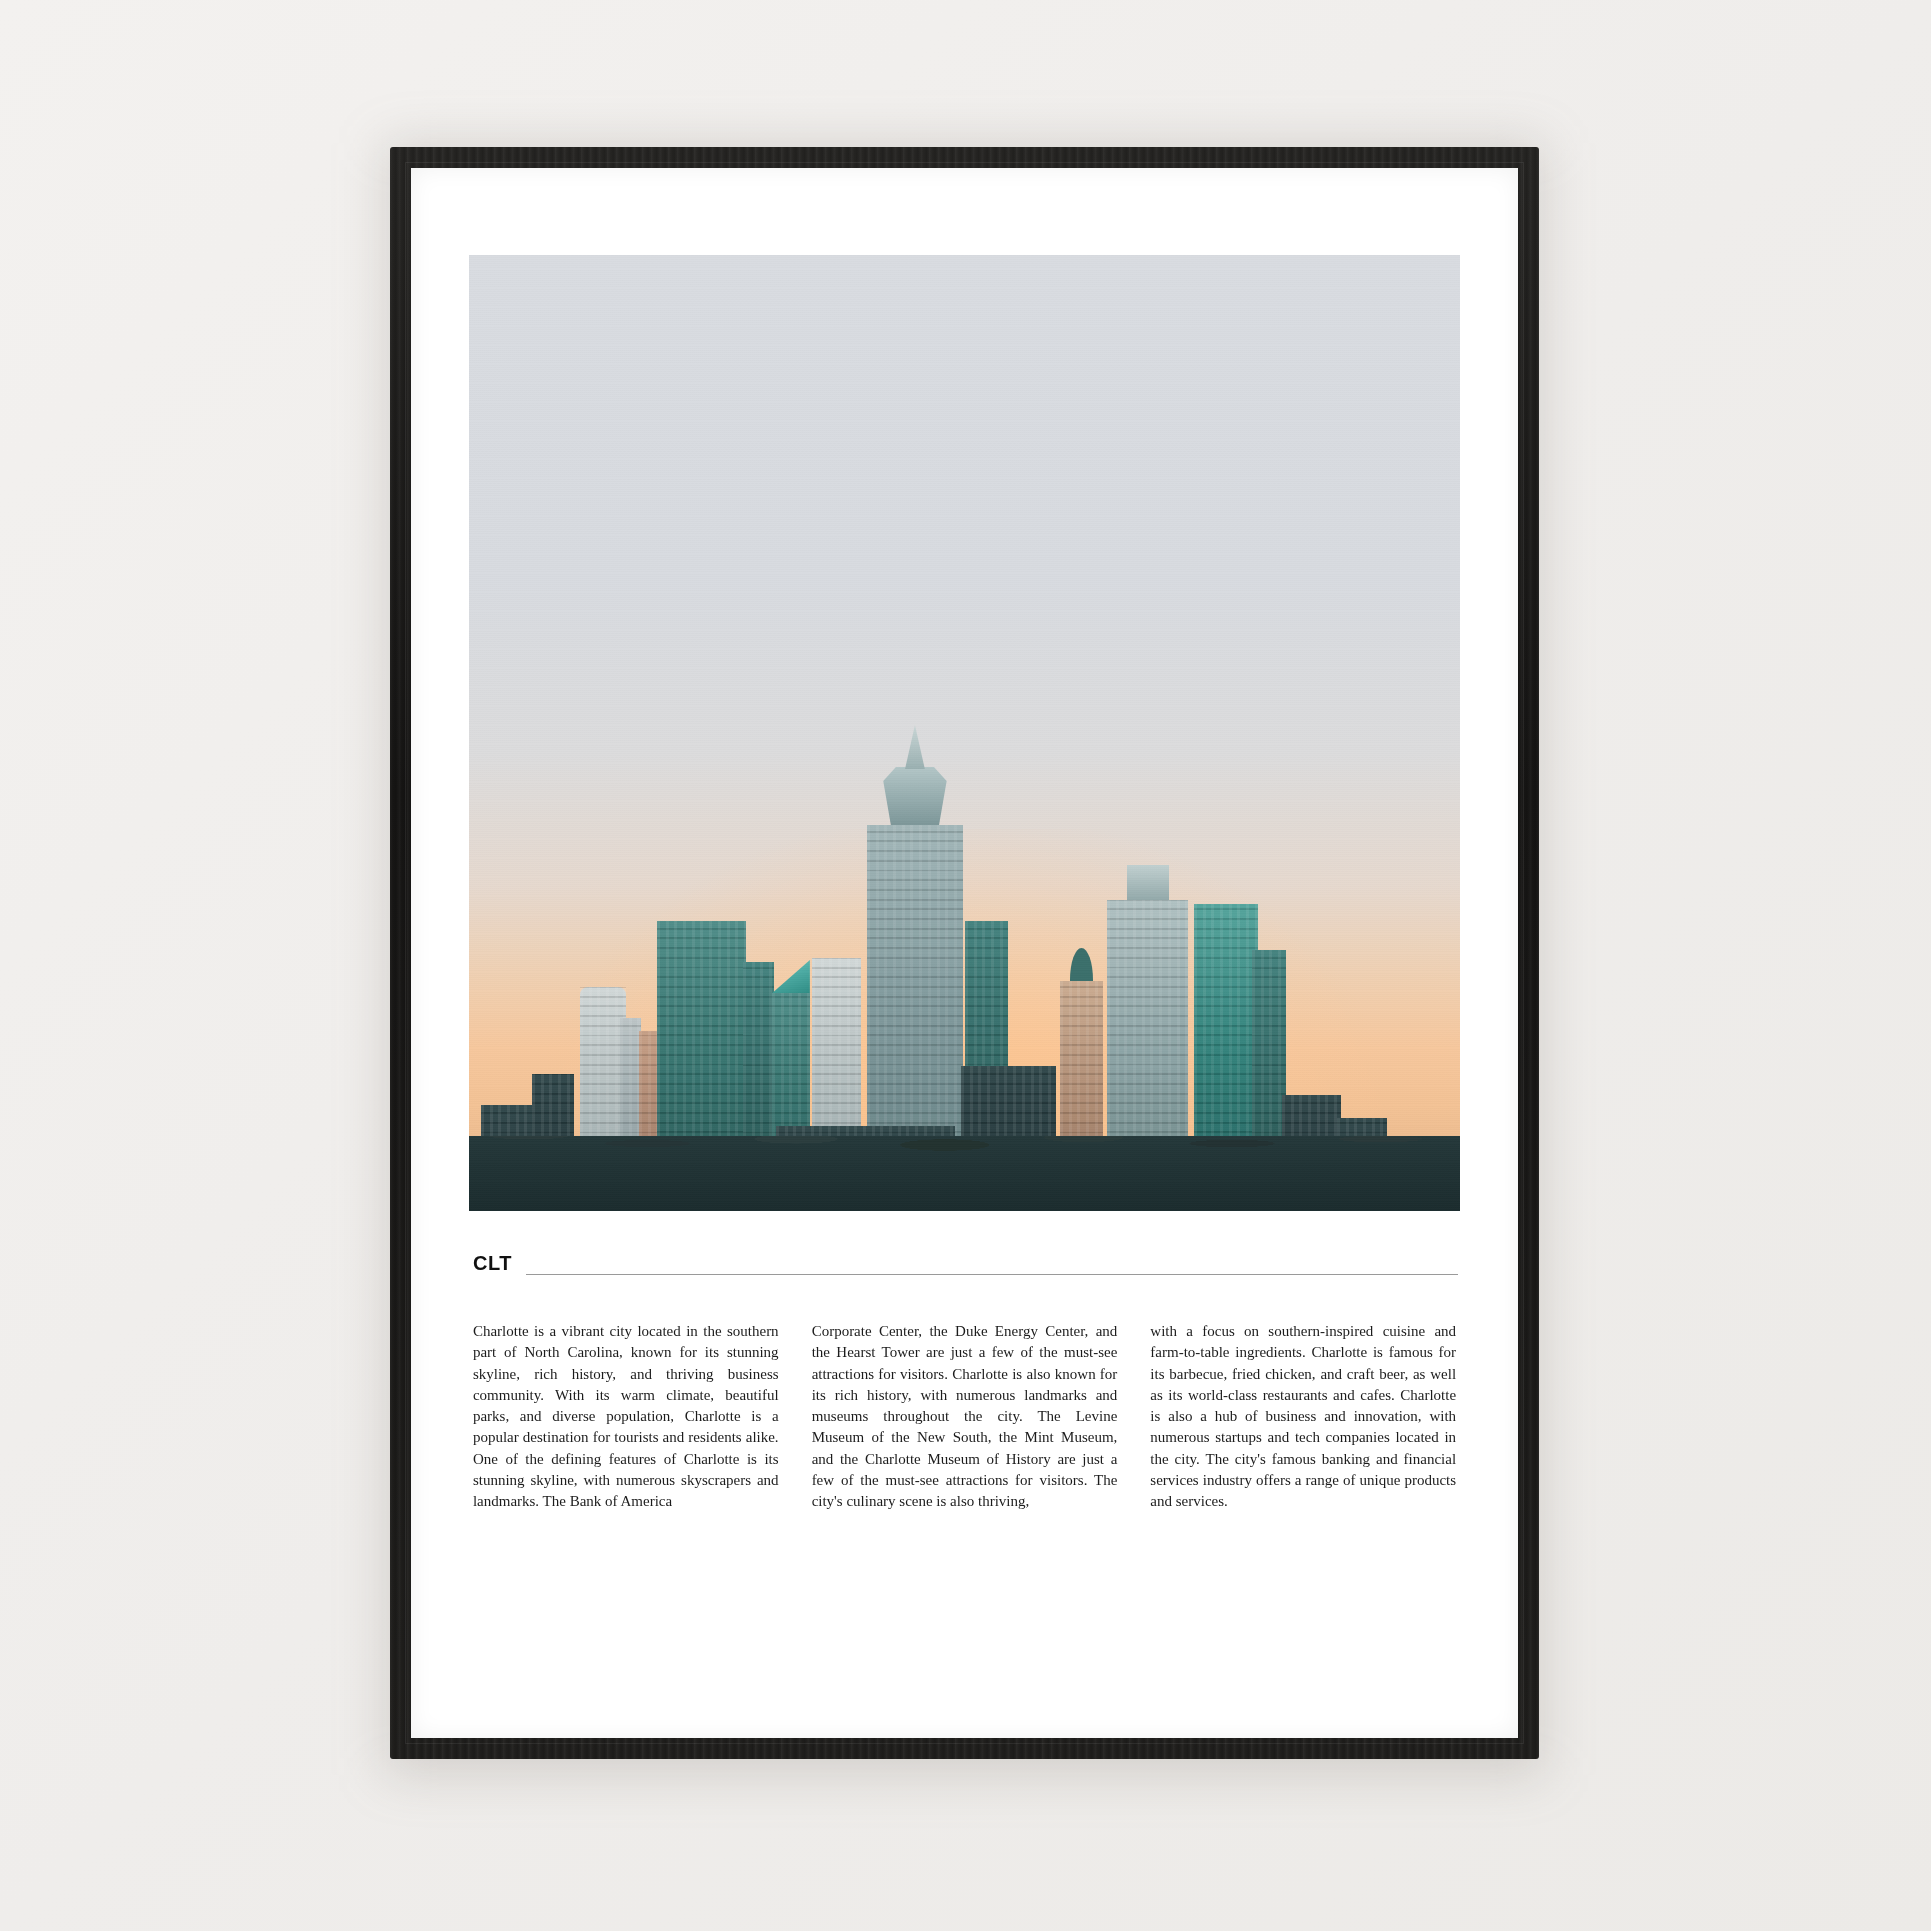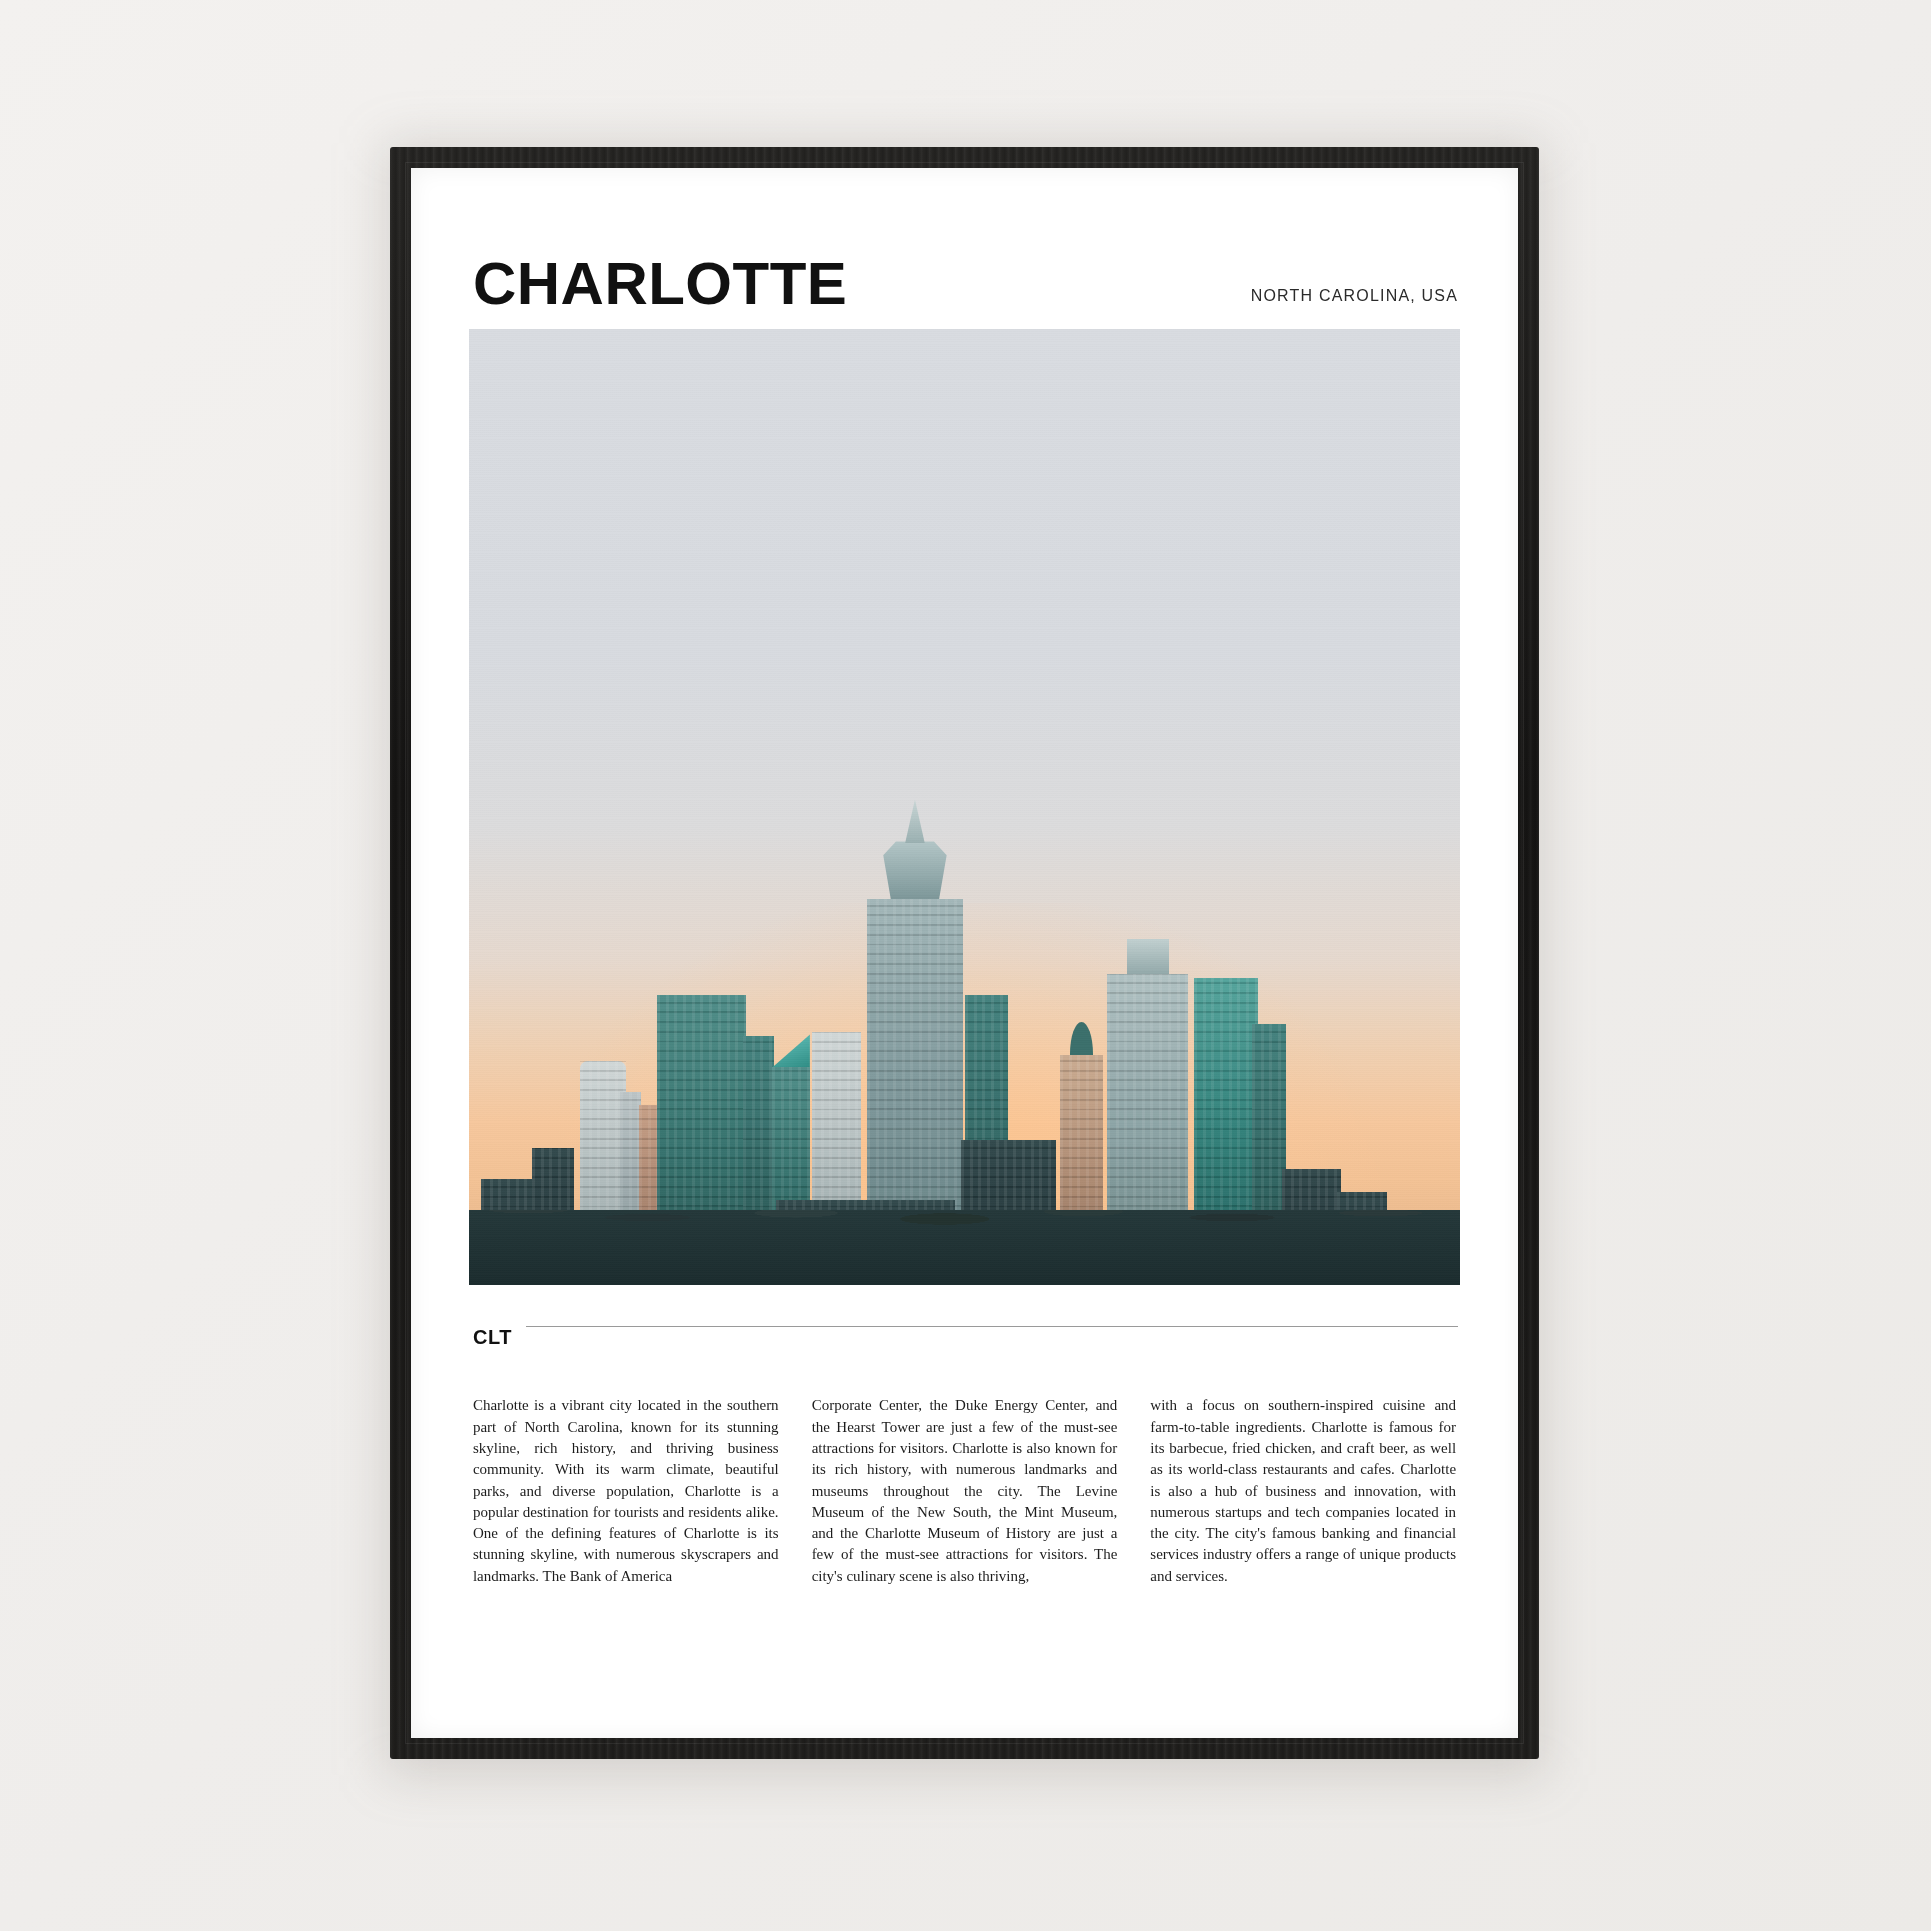--- a/index.html
+++ b/index.html
@@ -174,21 +174,21 @@
   .photo-grain {
     position: absolute;
     inset: 0;
     background-image: repeating-linear-gradient(0deg, rgba(255,255,255,0.012) 0 1px, rgba(0,0,0,0.012) 1px 1.9px);
     pointer-events: none;
   }
 
   
   .code-row {
     display: flex;
-    align-items: flex-start;
+    align-items: flex-end;
     gap: 13.5px;
     margin-top: 41px;
     padding: 0 1.9px 0 3.9px;
   }
 
   .code-label {
     font-family: "Liberation Sans", sans-serif;
     font-weight: 700;
     font-size: 20px;
     letter-spacing: 0.6px;
@@ -227,24 +227,20 @@
 
 <div id="stage">
 
   <div id="frame-shadow"></div>
 
   <div id="frame">
     <div id="frame-inner-bevel"></div>
 
     <div id="poster">
 
-      <div class="title-row">
-        <h1 class="poster-title">CHARLOTTE</h1>
-        <div class="poster-subtitle">NORTH CAROLINA, USA</div>
-      </div>
 
       <div class="photo">
         <div class="sky"></div>
         <div class="glow"></div>
 
         <div class="skyline">
 
           <div class="bld dark" style="left:1.2%; width:5.5%; height:106px;">
               <span class="win"></span>
             </div>

